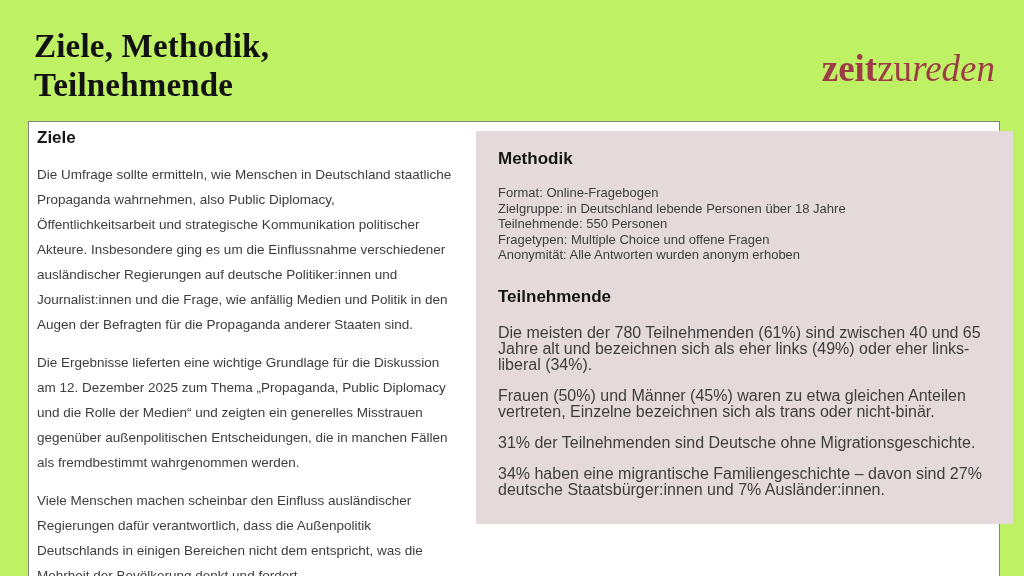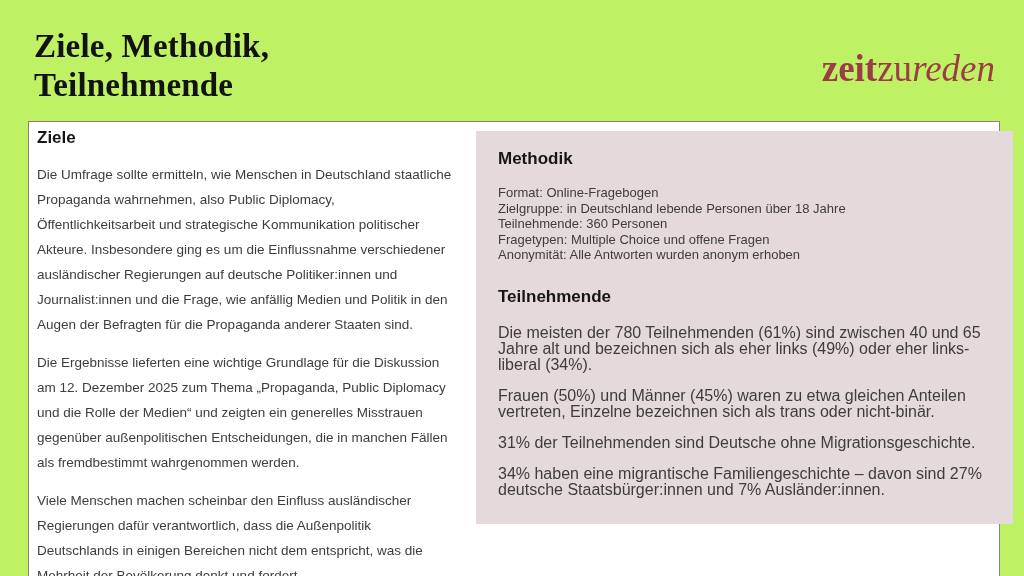--- a/index.html
+++ b/index.html
@@ -127,21 +127,21 @@
       <p>Die Umfrage sollte ermitteln, wie Menschen in Deutschland staatliche Propaganda wahrnehmen, also Public Diplomacy, Öffentlichkeitsarbeit und strategische Kommunikation politischer Akteure. Insbesondere ging es um die Einflussnahme verschiedener ausländischer Regierungen auf deutsche Politiker:innen und Journalist:innen und die Frage, wie anfällig Medien und Politik in den Augen der Befragten für die Propaganda anderer Staaten sind.</p>
       <p>Die Ergebnisse lieferten eine wichtige Grundlage für die Diskussion am 12. Dezember 2025 zum Thema „Propaganda, Public Diplomacy und die Rolle der Medien“ und zeigten ein generelles Misstrauen gegenüber außenpolitischen Entscheidungen, die in manchen Fällen als fremdbestimmt wahrgenommen werden.</p>
       <p>Viele Menschen machen scheinbar den Einfluss ausländischer Regierungen dafür verantwortlich, dass die Außenpolitik Deutschlands in einigen Bereichen nicht dem entspricht, was die Mehrheit der Bevölkerung denkt und fordert.</p>
     </div>
 
     <div class="right-panel" style="background: rgb(229, 218, 219); margin-left: 28px;">
       <h2>Methodik</h2>
       <div class="methodik-list">
         <div class="method-line">Format: Online-Fragebogen</div>
         <div class="method-line">Zielgruppe: in Deutschland lebende Personen über 18 Jahre</div>
-        <div class="method-line">Teilnehmende: 360 Personen</div>
+        <div class="method-line">Teilnehmende: 550 Personen</div>
         <div class="method-line">Fragetypen: Multiple Choice und offene Fragen</div>
         <div class="method-line">Anonymität: Alle Antworten wurden anonym erhoben</div>
       </div>
 
       <h2 class="second">Teilnehmende</h2>
       <p>Die meisten der 780 Teilnehmenden (61%) sind zwischen 40 und 65 Jahre alt und bezeichnen sich als eher links (49%) oder eher links-liberal (34%).</p>
       <p>Frauen (50%) und Männer (45%) waren zu etwa gleichen Anteilen vertreten, Einzelne bezeichnen sich als trans oder nicht-binär.</p>
       <p>31% der Teilnehmenden sind Deutsche ohne Migrationsgeschichte.</p>
       <p>34% haben eine migrantische Familiengeschichte – davon sind 27% deutsche Staatsbürger:innen und 7% Ausländer:innen.</p>
     </div>

